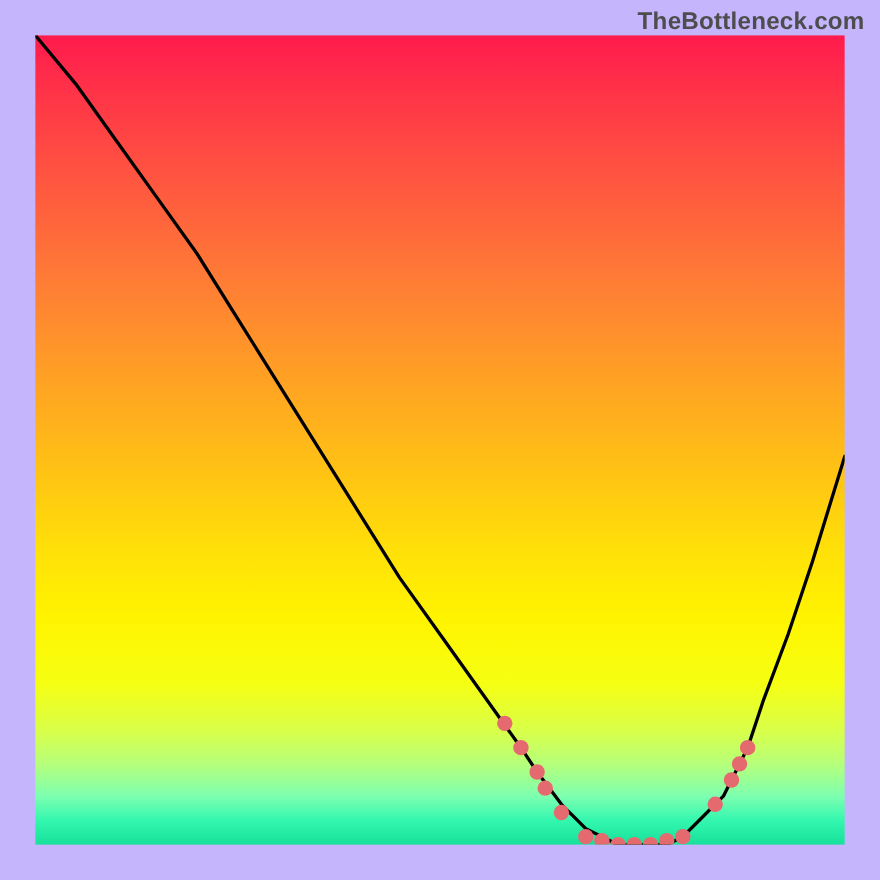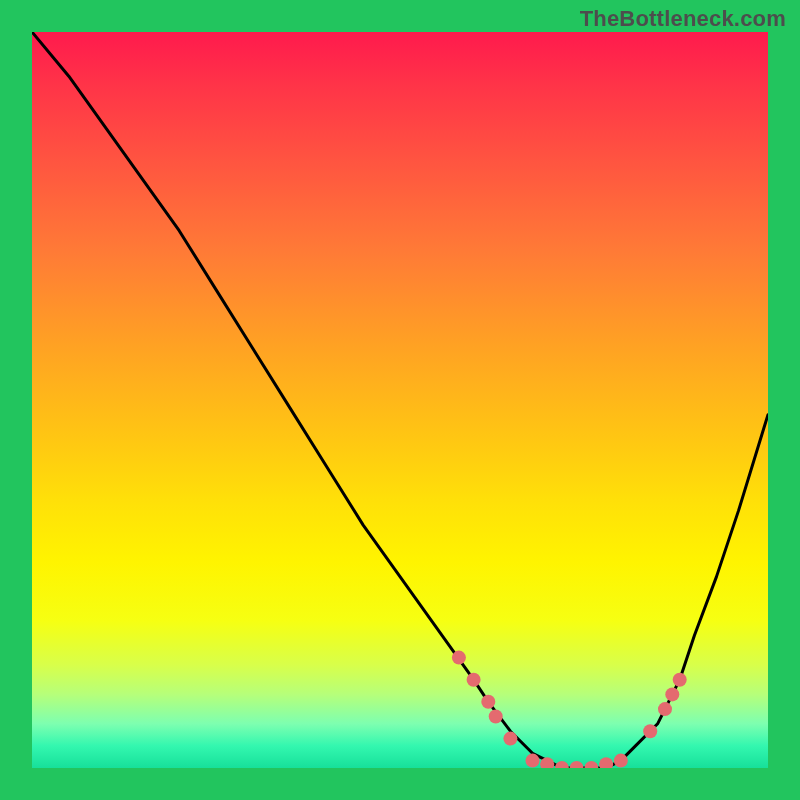--- a/index.html
+++ b/index.html
@@ -8,21 +8,21 @@
     width: 800px;
     height: 800px;
     background: #000;
     overflow: hidden;
     font-family: Arial, Helvetica, sans-serif;
   }
   .frame {
     position: absolute;
     left: 0; top: 0;
     width: 800px; height: 800px;
-    background: #22c55e;
+    background: #c4b5fd;
   }
   .plot-area {
     position: absolute;
     left: 32px;
     top: 32px;
     width: 736px;
     height: 736px;
     overflow: hidden;
   }
   .gradient {

